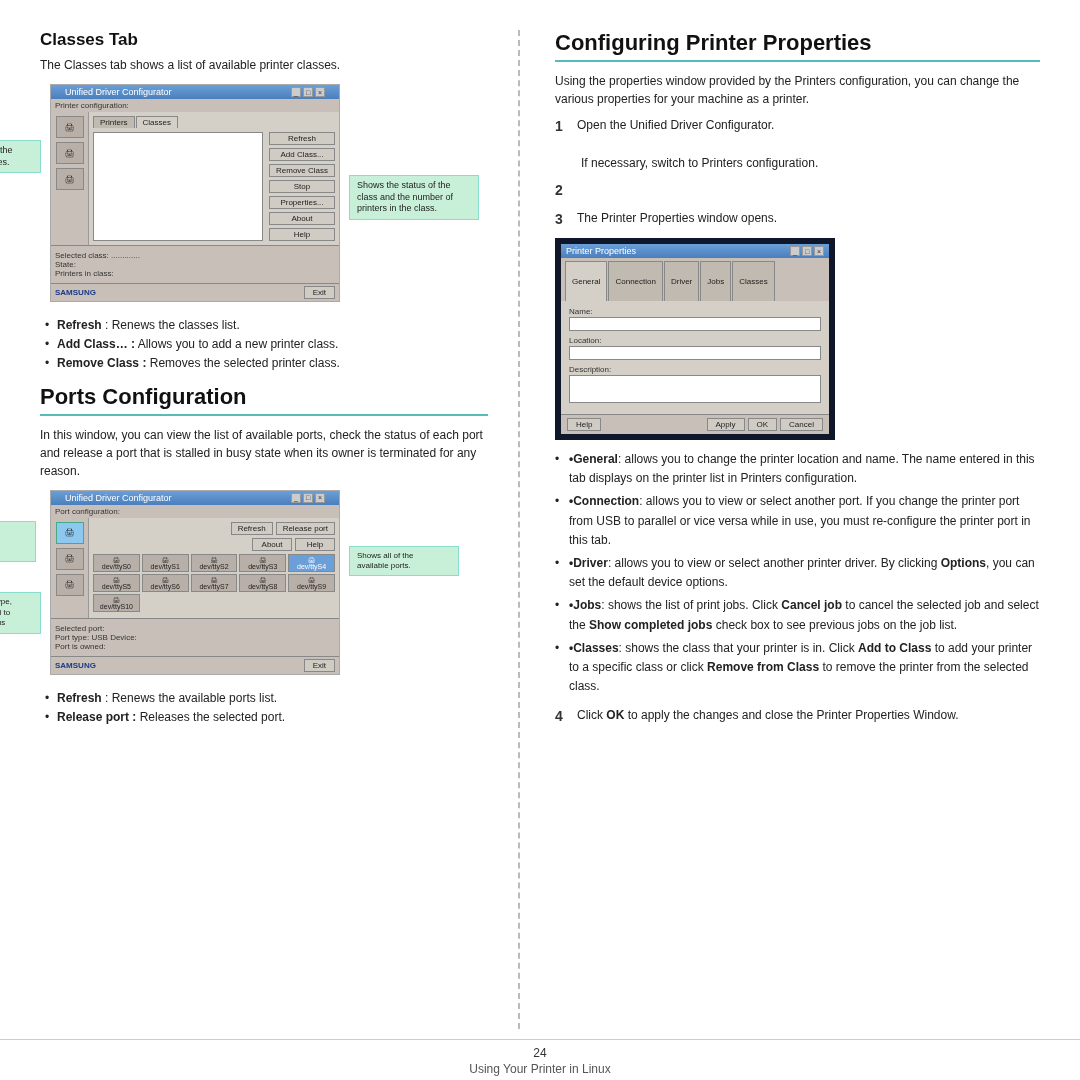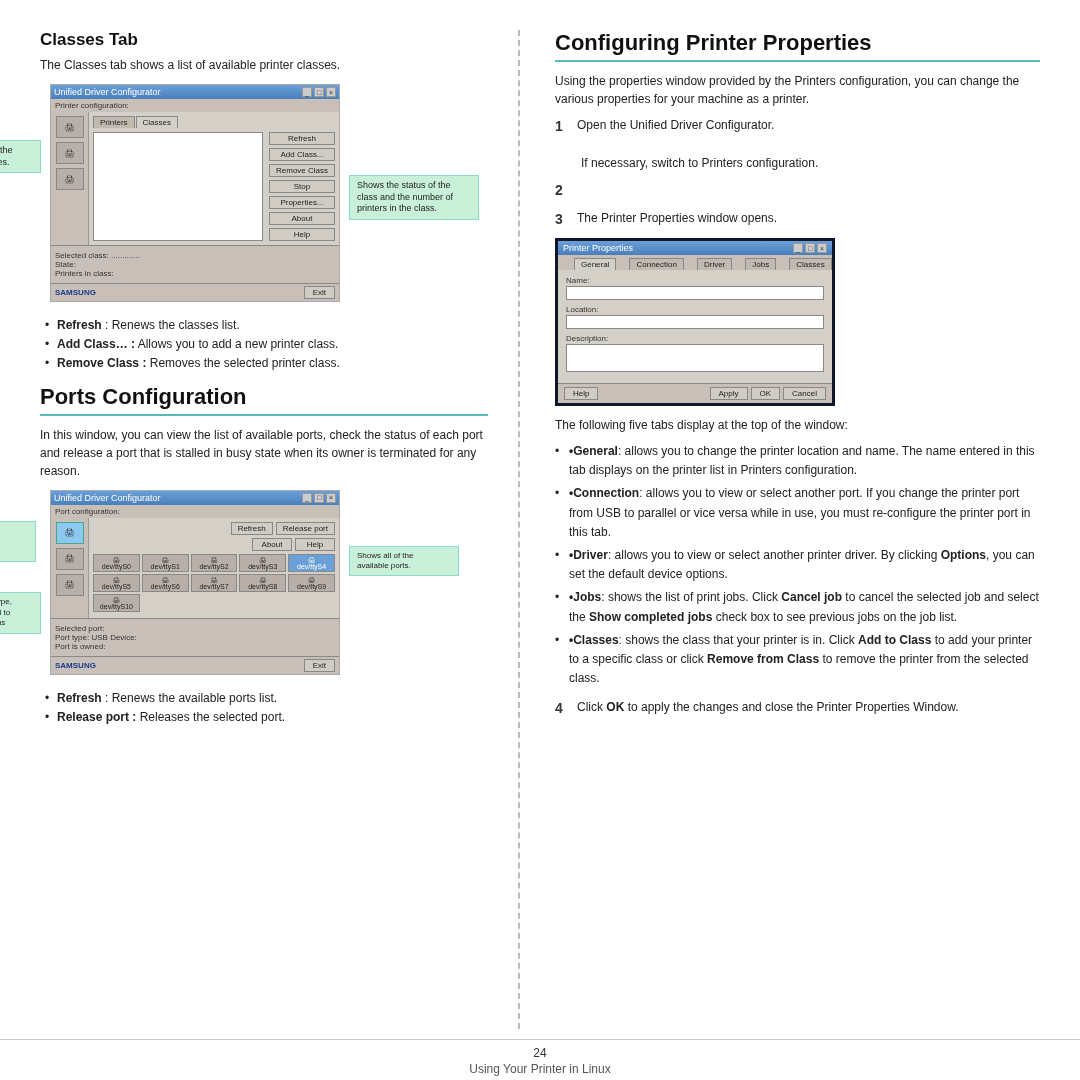--- a/index.html
+++ b/index.html
@@ -77,21 +77,21 @@
       border: 1px solid #aaa;
       background: #e8e8e8;
       margin: 10px 0 14px 0;
       position: relative;
       font-size: 10px;
     }
     .ss-titlebar {
       background: linear-gradient(to bottom, #6a9fd8, #4a7fbc);
       color: white;
       font-size: 9px;
-      padding: 2px 3px;
+      padding: 2px 14px;
       display: flex;
       justify-content: space-between;
       align-items: center;
     }
     .ss-titlebar-buttons {
       display: flex;
       gap: 2px;
     }
     .ss-btn {
       width: 10px;
@@ -217,21 +217,21 @@
       line-height: 1.5;
     }
     .step-num {
       font-weight: bold;
       font-size: 14px;
       color: #333;
       min-width: 16px;
     }
     
     .pp-box {
-      border: 3px solid #0f172a;
+      border: 6px solid #0f172a;
       background: #d4d0c8;
       font-size: 9px;
       margin: 8px 0 10px 0;
       width: 280px;
     }
     .pp-titlebar {
       background: linear-gradient(to bottom, #6a9fd8, #4a7fbc);
       color: white;
       font-size: 9px;
       padding: 2px 5px;
@@ -240,25 +240,24 @@
       align-items: center;
     }
     .pp-tabs {
       display: flex;
       gap: 1px;
       padding: 3px 4px 0;
       background: #c8c0b8;
     }
     .pp-tab {
       font-size: 8px;
-      padding: 1px 6px;
+      padding: 15px 6px;
       background: #c0bab0;
       border: 1px solid #888;
       border-bottom: none;
-      margin-left: 12px;
     }
     .pp-tab.active {
       background: #d4d0c8;
     }
     .pp-body {
       background: #d4d0c8;
       padding: 6px 8px;
     }
     .pp-field-label {
       font-size: 8px;
@@ -576,21 +575,20 @@
         <div class="pp-footer">
           <div class="pp-footer-btn">Help</div>
           <div style="display:flex; gap:3px;">
             <div class="pp-footer-btn">Apply</div>
             <div class="pp-footer-btn">OK</div>
             <div class="pp-footer-btn">Cancel</div>
           </div>
         </div>
       </div>
 
-      <p class="body-text">The following five tabs display at the top of the window:</p>
 
       <ul class="bullet-list dotted-bullets" style="list-style:none; padding-left:0;">
         <li style="margin-bottom:4px;">
           <b>•General</b>: allows you to change the printer location and name. The name entered in this tab displays on the printer list in Printers configuration.
         </li>
         <li style="margin-bottom:4px;">
           <b>•Connection</b>: allows you to view or select another port. If you change the printer port from USB to parallel or vice versa while in use, you must re-configure the printer port in this tab.
         </li>
         <li style="margin-bottom:4px;">
           <b>•Driver</b>: allows you to view or select another printer driver. By clicking <b>Options</b>, you can set the default device options.

